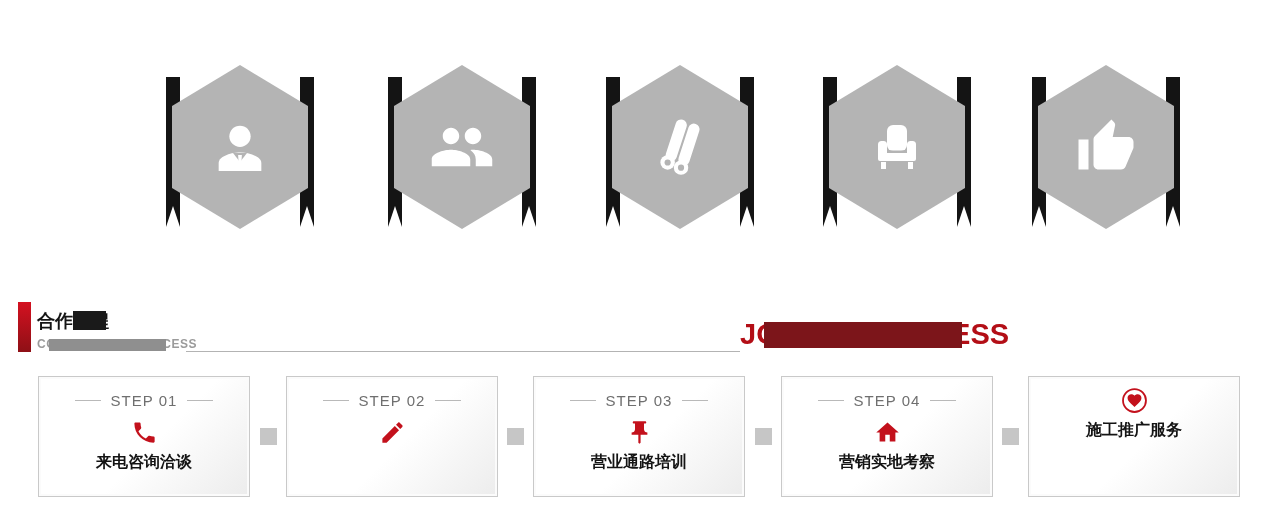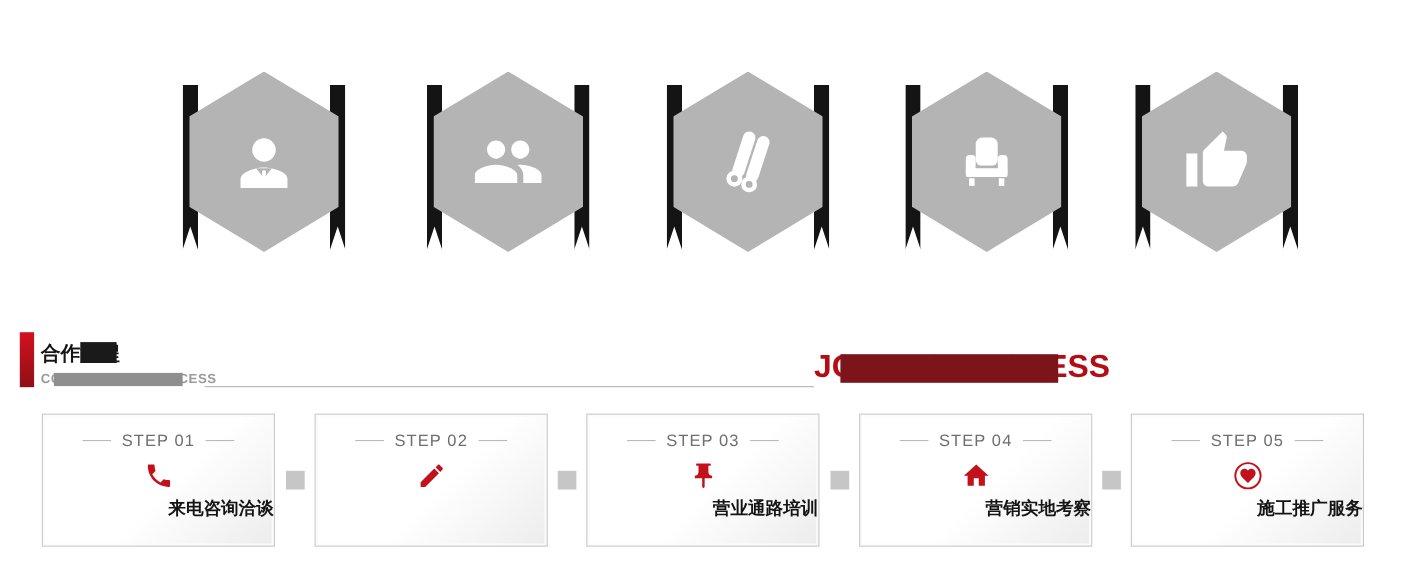--- a/index.html
+++ b/index.html
@@ -24,21 +24,21 @@
   .en-sub{position:absolute;left:37px;top:337px;font-size:12px;font-weight:bold;color:#9b9b9b;letter-spacing:.5px;}
   .h-line{position:absolute;left:186px;top:351px;width:554px;height:1px;background:#b3b3b3;}
   .en-big{position:absolute;left:740px;top:318px;font-size:29px;font-weight:bold;color:#b30e16;white-space:nowrap;}
   .ov{position:absolute;}
   .ov-title{left:73px;top:311px;width:33px;height:19px;background:#1a1a1a;}
   .ov-sub{left:49px;top:339px;width:117px;height:12px;background:#8f8f8f;}
   .ov-big{left:764px;top:322px;width:198px;height:26px;background:#7c151a;}
   
   .step-card{position:absolute;top:376px;width:212px;height:121px;box-sizing:border-box;
     border:1px solid #c9c9c9;background:linear-gradient(135deg,#ffffff 55%,#ececec 100%);
-    box-shadow:inset 0 0 0 2px #fbfbfb;text-align:right;}
+    box-shadow:inset 0 0 0 2px #fbfbfb;text-align:center;}
   .step-head{margin-top:15px;display:flex;align-items:center;justify-content:center;gap:10px;}
   .dash{width:26px;height:1px;background:#b9b9b9;}
   .step-num{font-size:15px;color:#6f6f6f;letter-spacing:1px;}
   .step-icon{height:32px;margin-top:7px;display:flex;align-items:center;justify-content:center;}
   .step-label{margin-top:4px;font-size:16px;font-weight:bold;color:#141414;}
   .connector{position:absolute;top:428px;width:17px;height:17px;background:#c6c6c6;}
 </style>
 </head>
 <body>
 
@@ -176,25 +176,20 @@
       <svg width="27" height="27" viewBox="0 0 24 24" fill="#c3111c">
         <path d="M10 20v-6h4v6h5v-8h3L12 3 2 12h3v8z"></path>
       </svg>
     </div>
     <div class="step-label">营销实地考察</div>
   </div>
 
   <div class="connector" style="left:1002px"></div>
 
   <div class="step-card" style="left:1028px">
-    <div class="step-head">
-      <span class="dash"></span>
-      <span class="step-num">STEP 05</span>
-      <span class="dash"></span>
-    </div>
     <div class="step-icon">
       <svg width="27" height="27" viewBox="0 0 24 24">
         <circle cx="12" cy="12" r="10.2" fill="none" stroke="#c3111c" stroke-width="1.6"></circle>
         <g transform="translate(12 12) scale(0.62) translate(-12 -12)">
           <path fill="#c3111c" d="M12 21.35l-1.45-1.32C5.4 15.36 2 12.28 2 8.5 2 5.42 4.42 3 7.5 3c1.74 0 3.41.81 4.5 2.09C13.09 3.81 14.76 3 16.5 3 19.58 3 22 5.42 22 8.5c0 3.78-3.4 6.86-8.55 11.54L12 21.35z"></path>
         </g>
       </svg>
     </div>
     <div class="step-label">施工推广服务</div>
   </div>

